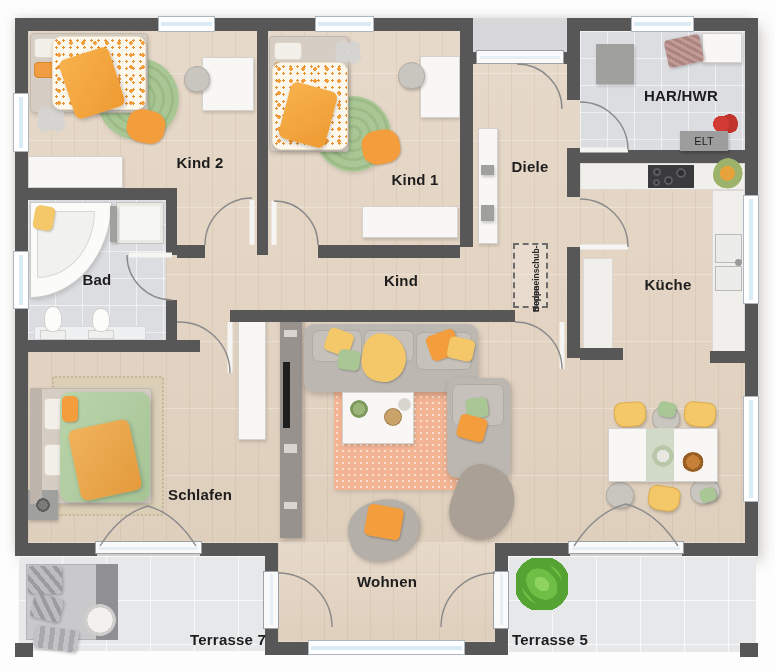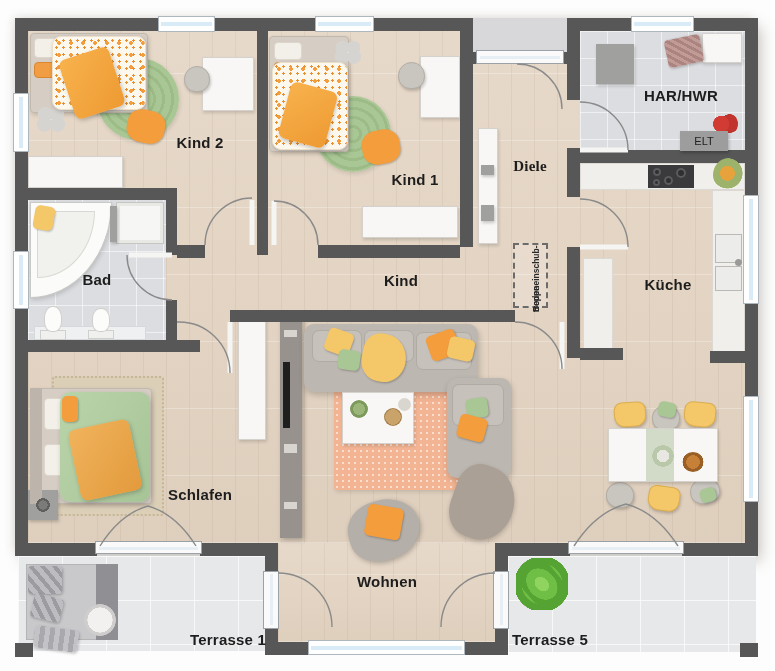--- a/index.html
+++ b/index.html
@@ -303,26 +303,26 @@
       <path d="M 580,102 A 48,48 0 0 1 628,150"></path>
       <line x1="580" y1="247" x2="628" y2="247" stroke="#f5f5f3" stroke-width="5"></line>
       <path d="M 580,199 A 48,48 0 0 1 628,247"></path>
       <path d="M 278,573 A 54,54 0 0 1 332,627"></path>
       <path d="M 495,573 A 54,54 0 0 0 441,627"></path>
       <path d="M 100,546 Q 120,514 148,506 M 196,546 Q 176,514 148,506"></path>
       <path d="M 574,546 Q 596,512 626,504 M 678,546 Q 656,512 626,504"></path>
     </g>
   </svg>
 
-  <div class="lbl" style="left:200px;top:142px;">Kind 2</div>
+  <div class="lbl" style="left:200px;top:162px;">Kind 2</div>
   <div class="lbl" style="left:415px;top:179px;">Kind 1</div>
-  <div class="lbl" style="left:530px;top:166px;font-family:Liberation Serif, serif;">Diele</div>
+  <div class="lbl" style="left:530px;top:166px;">Diele</div>
   <div class="lbl" style="left:681px;top:95px;">HAR/HWR</div>
   <div class="elt" style="left:680px;top:131px;width:48px;height:20px;">ELT</div>
   <div class="lbl" style="left:97px;top:279px;">Bad</div>
   <div class="lbl" style="left:401px;top:280px;">Kind</div>
   <div class="lbl" style="left:668px;top:284px;">Küche</div>
   <div class="lbl" style="left:200px;top:494px;">Schlafen</div>
   <div class="lbl" style="left:387px;top:581px;">Wohnen</div>
-  <div class="lbl" style="left:228px;top:639px;">Terrasse 1</div>
+  <div class="lbl" style="left:228px;top:639px;">Terrasse 7</div>
   <div class="lbl" style="left:550px;top:639px;">Terrasse 5</div>
 
 </div>
 
 </body></html>

